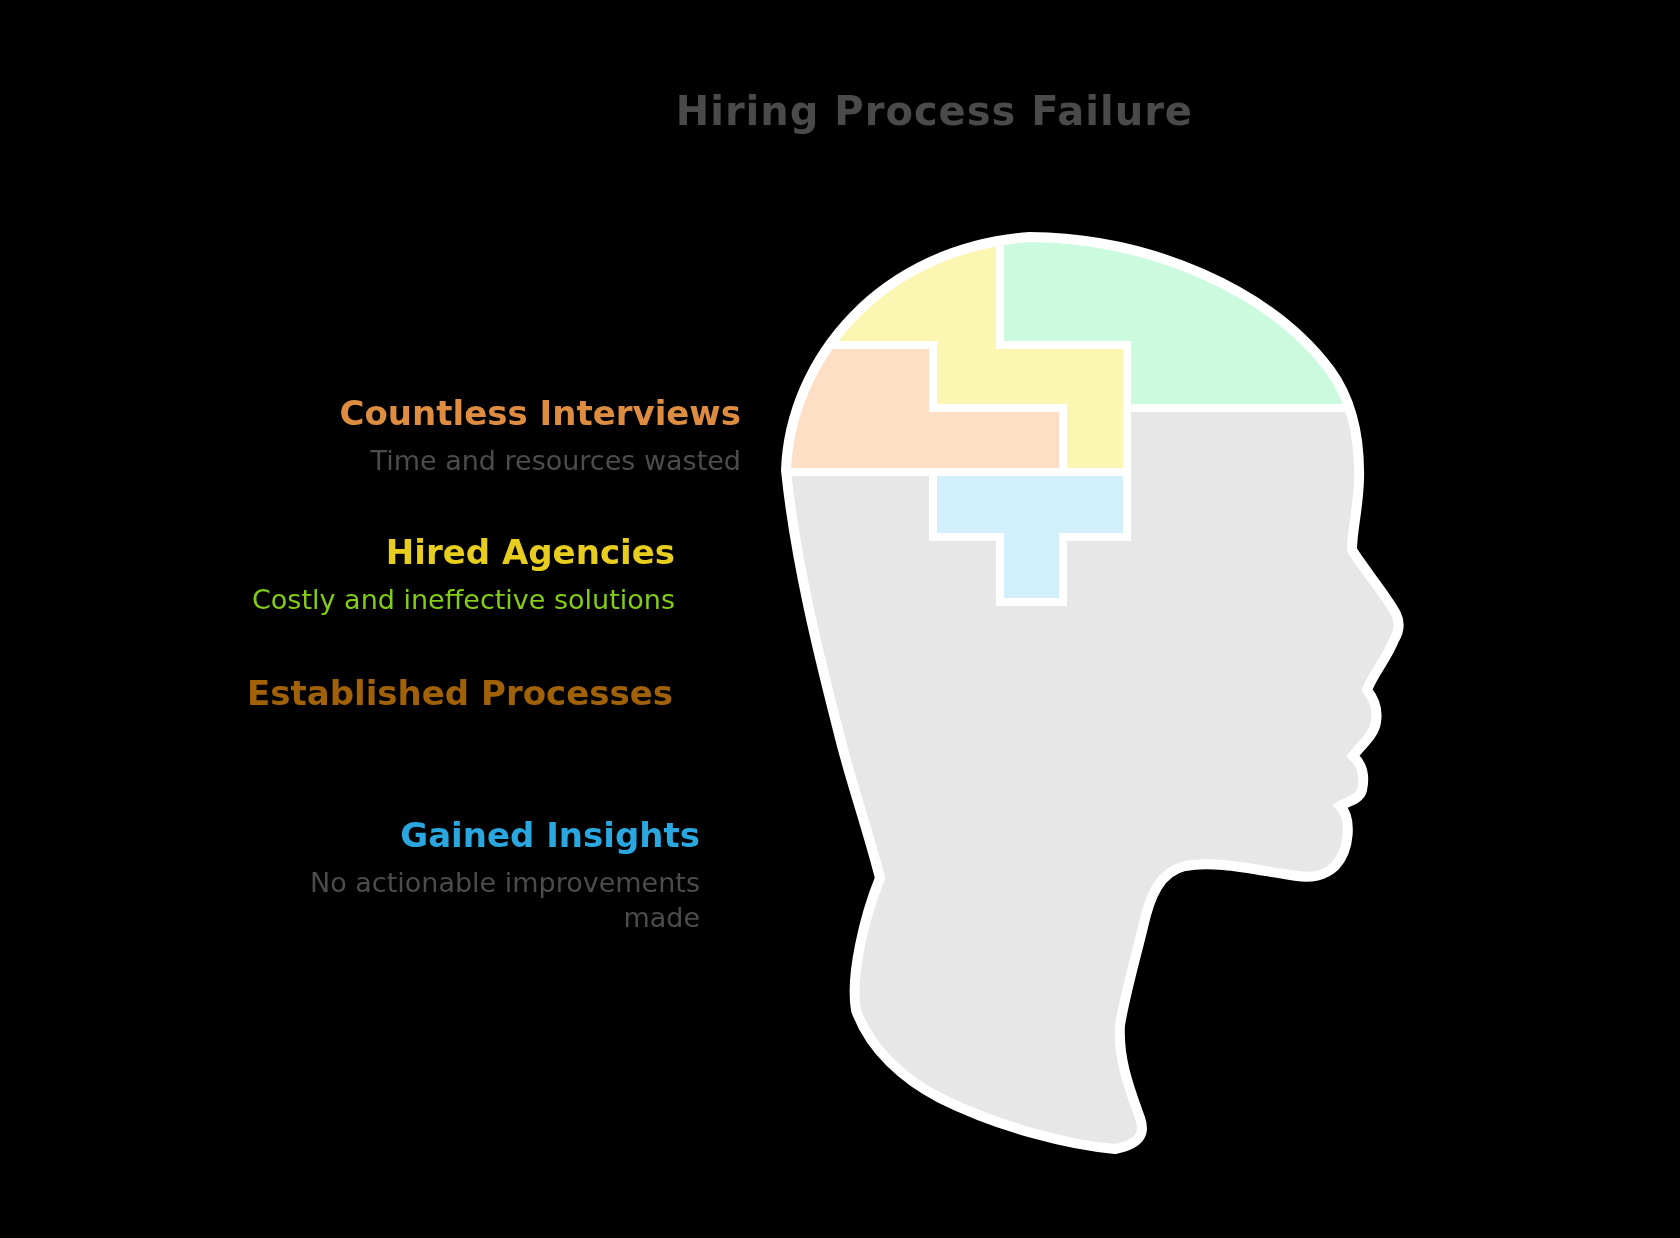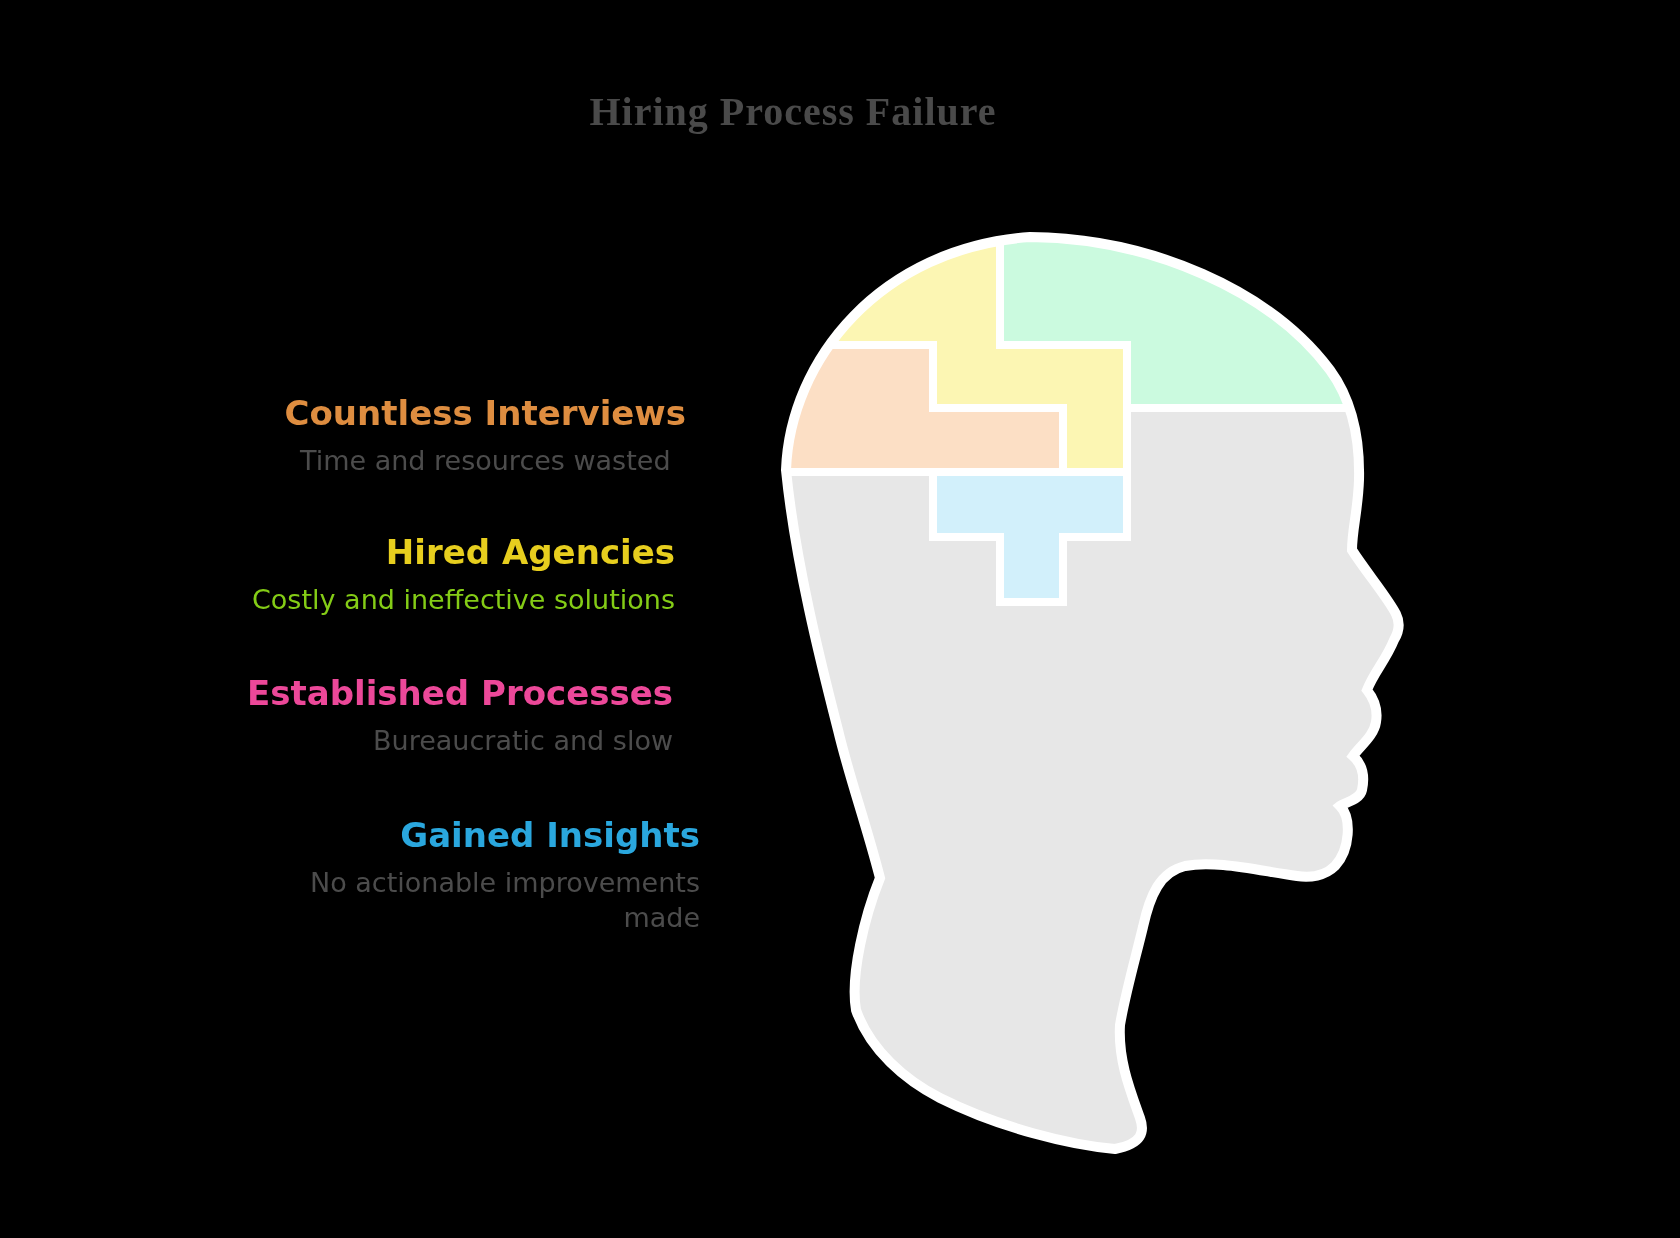--- a/index.html
+++ b/index.html
@@ -7,27 +7,27 @@
     width:1680px;height:1238px;
     position:relative;
     background:#000;
     font-family:"DejaVu Sans", sans-serif;
     overflow:hidden;
   }
   .canvas{position:absolute;inset:0;width:1680px;height:1238px;}
   svg.headgfx{position:absolute;left:0;top:0;}
   .page-title{
     position:absolute;left:393px;top:88px;width:800px;
-    text-align:center;
-    font-size:40px;font-weight:bold;letter-spacing:1px;font-family:Liberation Serif, serif;
+    text-align:right;
+    font-size:40px;font-weight:bold;letter-spacing:1px;
   }
   .item{position:absolute;text-align:right;}
   .item .label{font-size:34px;font-weight:bold;line-height:1.15;white-space:nowrap;}
   .item .desc{font-size:27px;font-weight:normal;line-height:1.3;margin-top:10px;white-space:nowrap;}
-  .item-1{right:994px;top:394px;text-align:center;}
+  .item-1{right:939px;top:394px;}
   .item-2{right:1005px;top:533px;}
   .item-3{right:1007px;top:674px;}
   .item-4{right:980px;top:816px;}
   .item-4 .desc{white-space:normal;width:420px;margin-left:auto;}
 </style>
 </head>
 <body>
 
 <div class="canvas">
 
@@ -125,22 +125,21 @@
     <div class="label" style="color: rgb(222, 141, 64);">Countless Interviews</div>
     <div class="desc" style="color: rgb(76, 76, 76);">Time and resources wasted</div>
   </div>
 
   <div class="item item-2">
     <div class="label" style="color: rgb(231, 206, 30); text-align: right;">Hired Agencies</div>
     <div class="desc" style="color: #84cc16;">Costly and ineffective solutions</div>
   </div>
 
   <div class="item item-3">
-    <div class="label" style="color: #ec4899;">Established Processes</div>
-    <div class="desc" style="color: rgb(76, 76, 76);">Bureaucratic and slow</div>
+    <div class="label" style="color: #a16207;">Established Processes</div>
   </div>
 
   <div class="item item-4">
     <div class="label" style="color: rgb(42, 167, 222);">Gained Insights</div>
     <div class="desc" style="color: rgb(76, 76, 76);">No actionable improvements made</div>
   </div>
 
 </div>
 
 </body></html>

